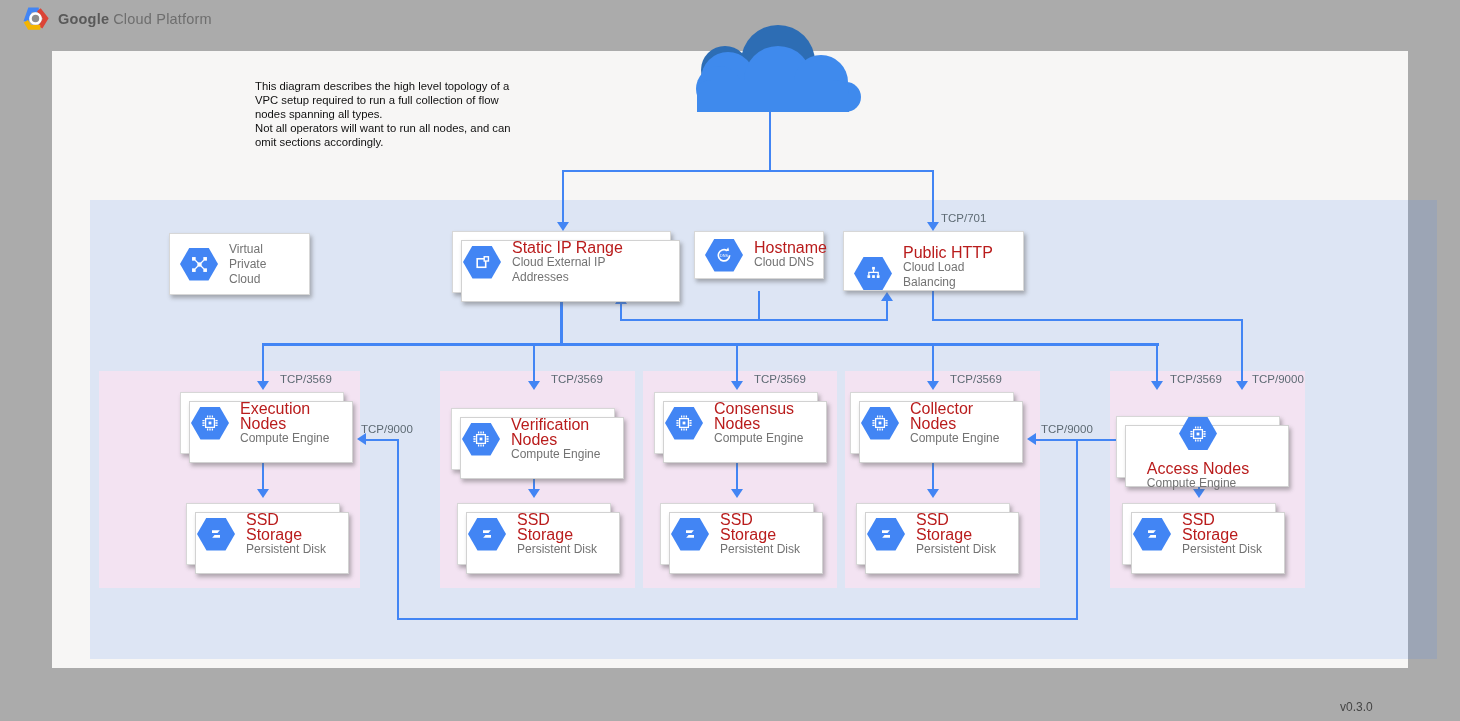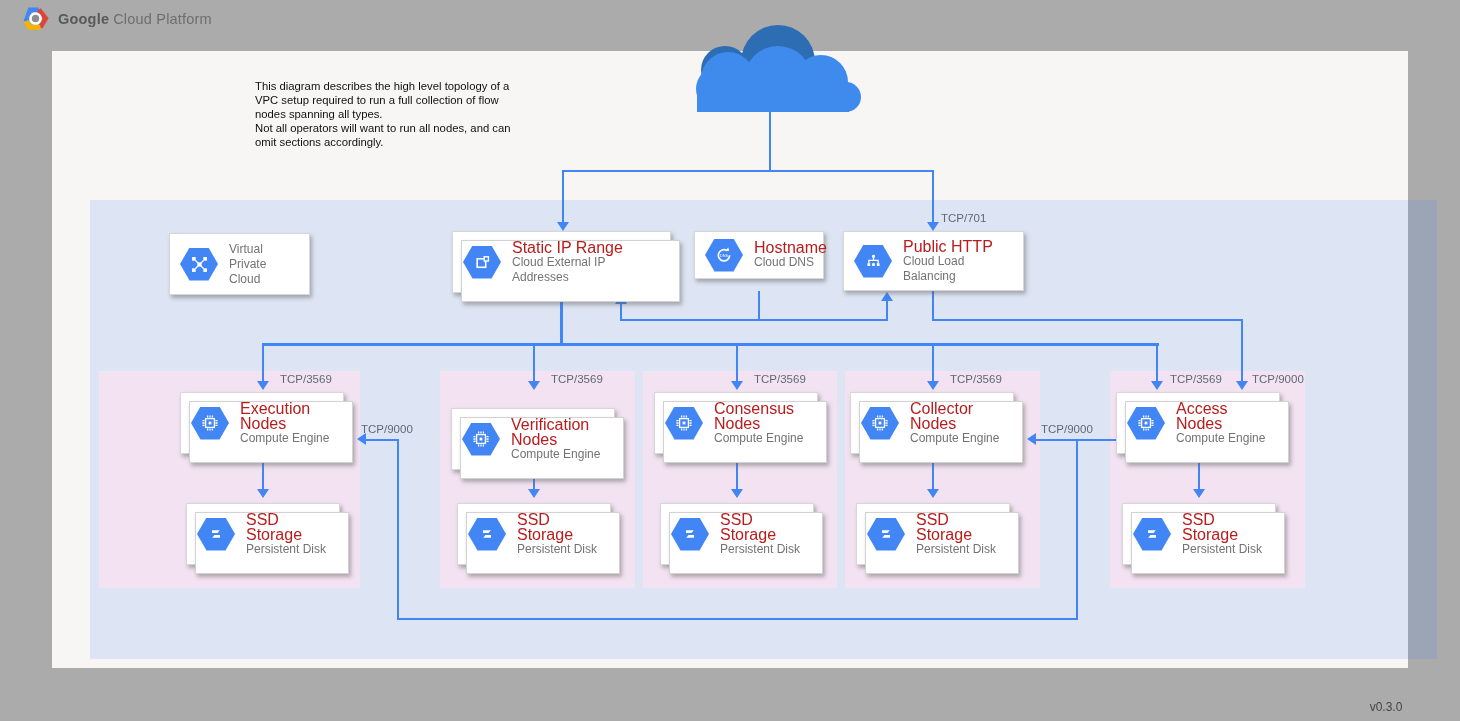--- a/index.html
+++ b/index.html
@@ -38,21 +38,21 @@
 
   .hex{flex:0 0 auto;width:38px;height:33px;background:#4285f4;
        clip-path:polygon(0% 50%,25% 0%,75% 0%,100% 50%,75% 100%,25% 100%);
        display:flex;align-items:center;justify-content:center;}
   .hex svg{display:block;}
 
   .mig{position:absolute;left:116px;top:396px;z-index:4;width:80px;text-align:center;}
   .mig .hex{width:52px;height:45px;margin:0 auto;}
   .mig-label{margin-top:11px;font-size:12px;font-weight:bold;color:#a5a5a5;line-height:16px;}
 
-  .version{position:absolute;left:1340px;top:700px;width:92px;text-align:center;font-size:12px;color:#454545;z-index:4;}
+  .version{position:absolute;left:1340px;top:700px;width:92px;text-align:left;font-size:12px;color:#454545;z-index:4;}
 </style>
 </head>
 <body>
 
 <div class="stage">
 
   <div class="brand">
     <svg width="27" height="23" viewBox="0 0 24 21">
       <polyline points="3.2,13.5 7,2.6 15,2.6" stroke="#4285f4" stroke-width="4.4" fill="none"></polyline>
       <polyline points="15,2.6 21.3,10.5 16.4,18.6" stroke="#db4437" stroke-width="4.4" fill="none"></polyline>
@@ -194,21 +194,21 @@
           <path d="M11.7 1.2l.9 3.1-3.1.4z" fill="#fff"></path>
           <text x="8" y="9.4" font-size="3.4" text-anchor="middle" fill="#fff" font-family="Liberation Sans, sans-serif">DNS</text>
         </svg>
     </span>
     <span>
       <div class="t1">Hostname</div>
       <div class="t2">Cloud DNS</div>
     </span>
   </div>
 
-  <div class="card" style="left:843px;top:231px;width:181px;height:60px;">
+  <div class="card" style="left:843px;top:231px;width:181px;height:60px;align-items:flex-end;">
     <span class="hex">
       <svg width="17" height="17" viewBox="0 0 16 16">
           <rect x="6.7" y="1.8" width="2.6" height="2.6" fill="#fff"></rect>
           <path d="M8 4.4V7M3.6 9.6V7h8.8v2.6" fill="none" stroke="#fff" stroke-width="1.2"></path>
           <rect x="2.3" y="9.6" width="2.6" height="2.6" fill="#fff"></rect>
           <rect x="6.7" y="9.6" width="2.6" height="2.6" fill="#fff"></rect>
           <rect x="11.1" y="9.6" width="2.6" height="2.6" fill="#fff"></rect>
         </svg>
     </span>
     <span>
@@ -323,21 +323,21 @@
           <path d="M4 4.2h7.8L9.5 6.9H4z"></path>
           <path d="M12 11.8H4.2L6.5 9.1H12z"></path>
         </svg>
     </span>
     <span>
       <div class="t1">SSD Storage</div>
       <div class="t2">Persistent Disk</div>
     </span>
   </div>
 
-  <div class="card stack" style="left:1116px;top:392px;width:164px;height:62px;">
+  <div class="card stack" style="left:1116px;top:416px;width:164px;height:62px;flex-direction:column;">
     <span class="hex">
       <svg width="16" height="16" viewBox="0 0 16 16">
           <g stroke="#fff" fill="none" stroke-width="1.3">
             <rect x="3.6" y="3.6" width="8.8" height="8.8"></rect>
             <path d="M5.6.4v2.2M8 .4v2.2M10.4.4v2.2M5.6 13.4v2.2M8 13.4v2.2M10.4 13.4v2.2M.4 5.6h2.2M.4 8h2.2M.4 10.4h2.2M13.4 5.6h2.2M13.4 8h2.2M13.4 10.4h2.2"></path>
           </g>
           <rect x="6.6" y="6.6" width="2.8" height="2.8" fill="#fff"></rect>
         </svg>
     </span>
     <span>

